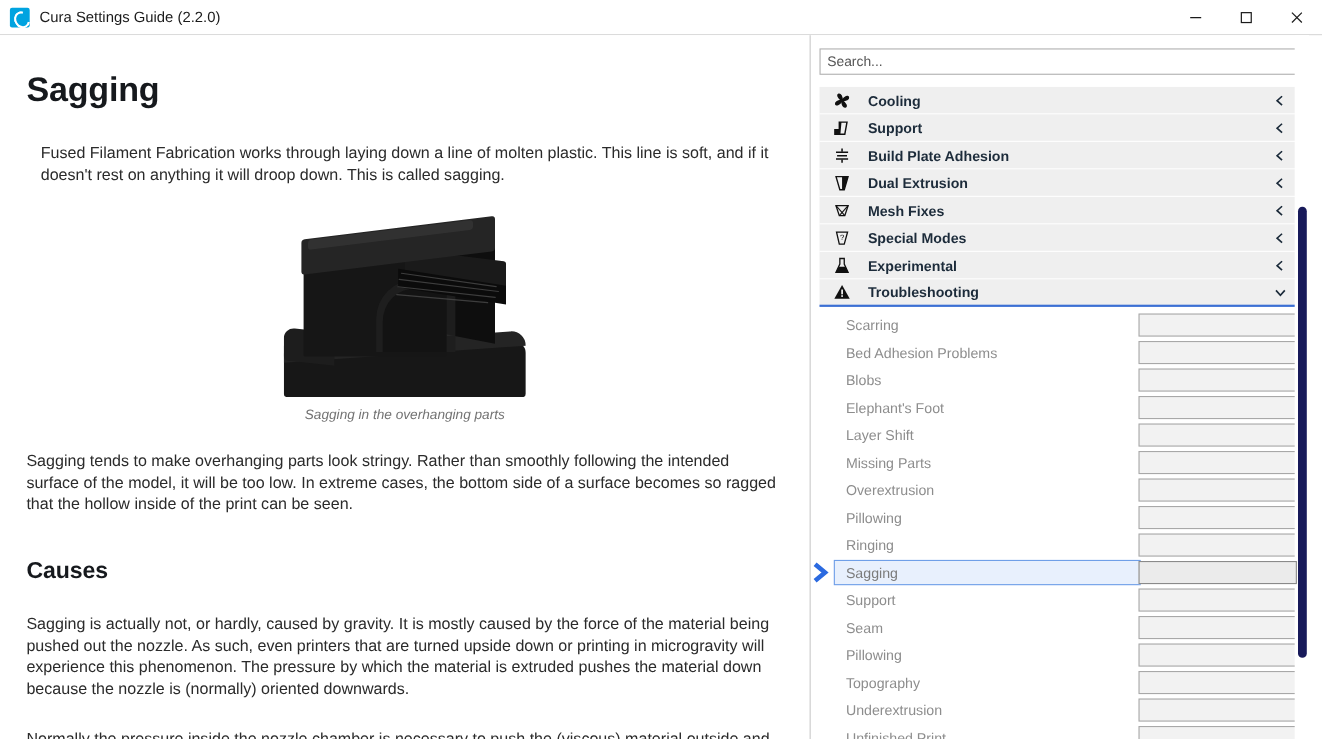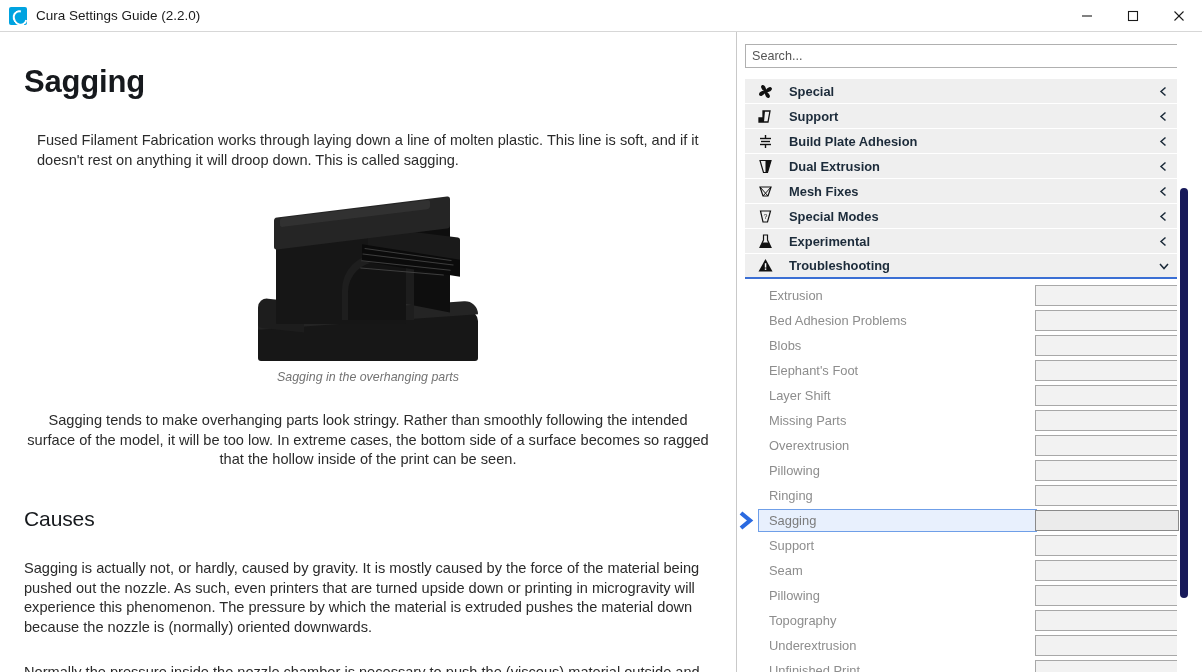--- a/index.html
+++ b/index.html
@@ -77,35 +77,35 @@
 
   h1.doc-h1 {
     font-size: 31px;
     font-weight: bold;
     color: #16191d;
     margin: 12px 0 0 0;
     letter-spacing: -0.2px;
   }
   h2.doc-h2 {
     font-size: 21px;
-    font-weight: normal;
+    font-weight: bold;
     color: #16191d;
     margin: 0;
     letter-spacing: -0.1px;
   }
   p.doc-p {
     font-size: 14.6px;
     line-height: 19.6px;
     color: #2b2b2b;
     margin: 0;
     max-width: 695px;
   }
   #para-intro { margin-top: 31px; margin-left: 13px; }
   #figure-block { margin-top: 26px; text-align: center; }
-  #para-body2 { margin-top: 27px; text-align: center; }
+  #para-body2 { margin-top: 27px; }
   #heading-causes { margin-top: 37px; }
   #para-causes { margin-top: 28px; }
   #para-tail { margin-top: 26px; }
 
   
   #photo {
     position: relative;
     width: 220px; height: 165px;
     margin: 0 auto;
     background: #ffffff;
@@ -426,21 +426,21 @@
             <svg width="17" height="17" viewBox="0 0 17 17">
               <g stroke="#111" stroke-width="1.5" fill="none">
                 <path d="M8.5 8.5 C8.5 4.5 7 2.5 5.5 2.8 C4.2 3.1 4.6 5.6 8.5 8.5Z" fill="#111"></path>
                 <path d="M8.5 8.5 C12.5 8.5 14.5 7 14.2 5.5 C13.9 4.2 11.4 4.6 8.5 8.5Z" fill="#111"></path>
                 <path d="M8.5 8.5 C8.5 12.5 10 14.5 11.5 14.2 C12.8 13.9 12.4 11.4 8.5 8.5Z" fill="#111"></path>
                 <path d="M8.5 8.5 C4.5 8.5 2.5 10 2.8 11.5 C3.1 12.8 5.6 12.4 8.5 8.5Z" fill="#111"></path>
               </g>
               <circle cx="8.5" cy="8.5" r="1.3" fill="#111"></circle>
             </svg>
           </span>
-          <span class="cat-label">Special</span>
+          <span class="cat-label">Cooling</span>
           <span class="cat-chevron">
             <svg width="11" height="11" viewBox="0 0 11 11">
                 <polyline points="7.5,1.5 3,5.5 7.5,9.5" fill="none" stroke="#1c2b3a" stroke-width="1.5"></polyline>
               </svg>
           </span>
         </div>
 
         <div class="cat-row">
           <span class="cat-icon">
             <svg width="17" height="17" viewBox="0 0 17 17">
@@ -549,21 +549,21 @@
                 <polyline points="2,4 6,8.5 10,4" fill="none" stroke="#1c2b3a" stroke-width="1.5"></polyline>
               </svg>
           </span>
         </div>
 
       </div>
 
       <div id="item-list">
 
         <div class="item-row">
-          <span class="item-label">Extrusion</span>
+          <span class="item-label">Scarring</span>
           <span class="item-box"></span>
         </div>
         <div class="item-row">
           <span class="item-label">Bed Adhesion Problems</span>
           <span class="item-box"></span>
         </div>
         <div class="item-row">
           <span class="item-label">Blobs</span>
           <span class="item-box"></span>
         </div>

